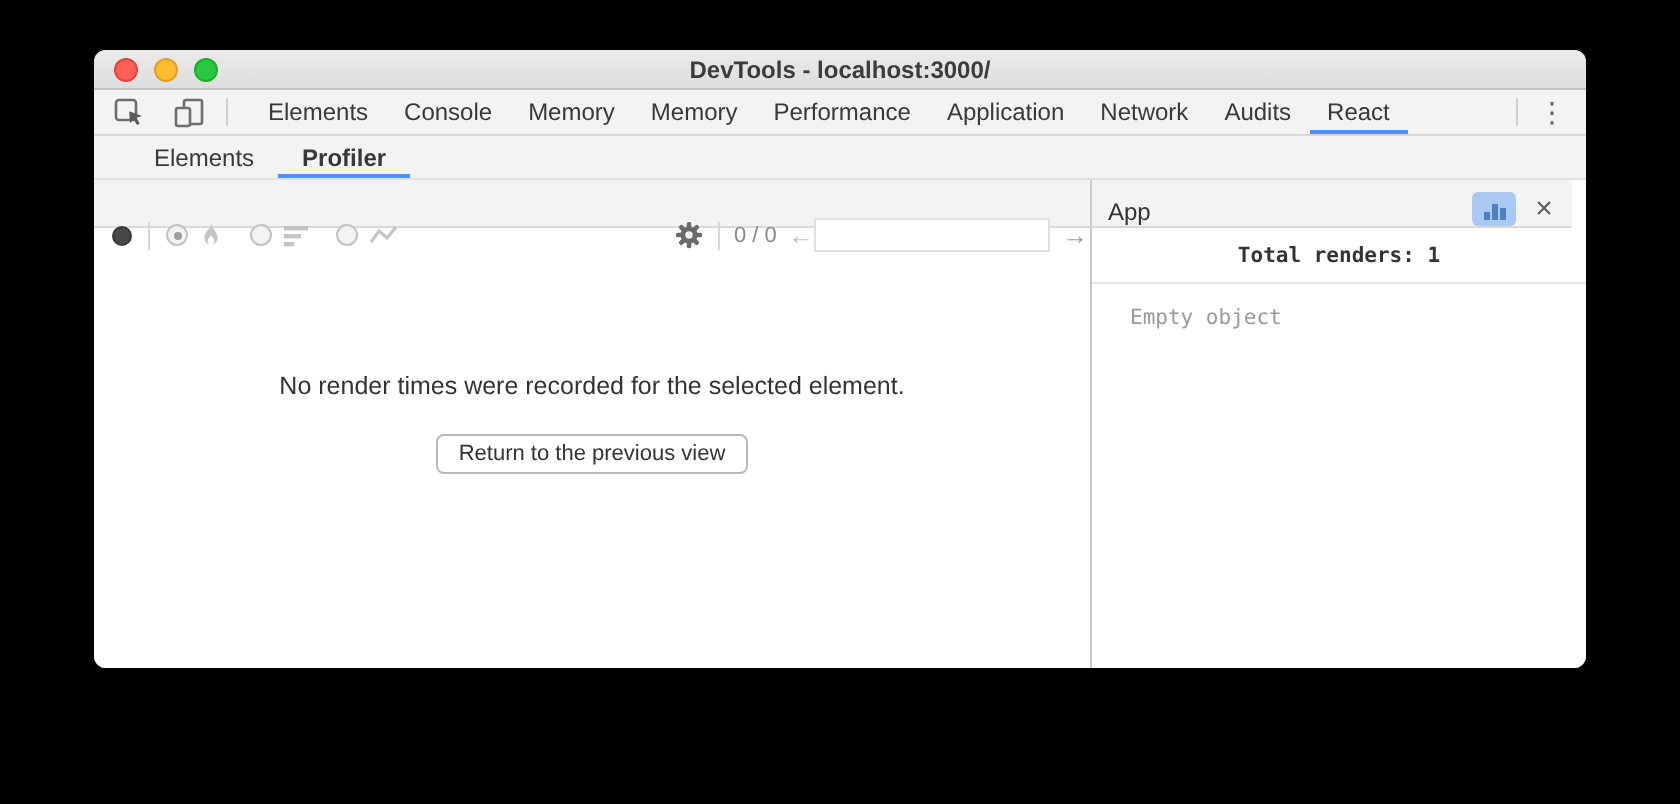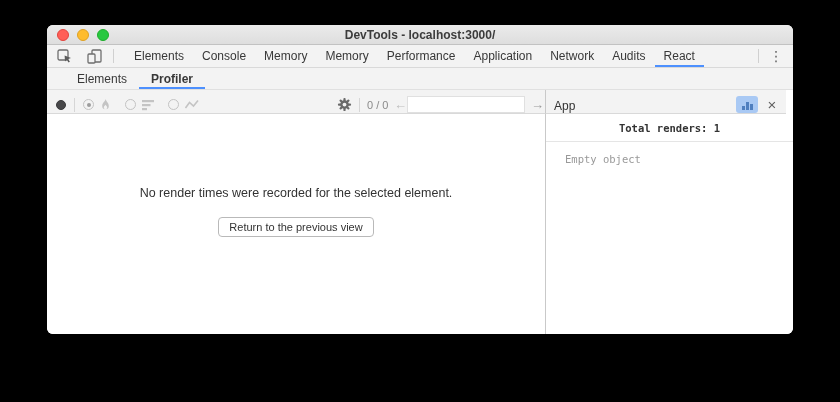--- a/index.html
+++ b/index.html
@@ -35,21 +35,21 @@
   
   .subtabbar { height:22px; background:#f3f3f3; border-bottom:1px solid #e0e0e0;
                display:flex; align-items:stretch; padding-left:18px; }
   .subtab { display:flex; align-items:center; padding:0 12px; font-size:12px; color:#383838; }
   .subtab.selected { box-shadow:inset 0 -2px 0 #4d90fe;font-weight:bold; }
 
   
   .toolrow { height:24px; display:flex; }
   .toolbar { position:relative; width:498px; height:100%; background:#f3f3f3;
              border-bottom:1px solid #d9d9d9; }
-  .toolbar .abs { position:absolute; top:3px; height:100%; display:flex; align-items:center; }
+  .toolbar .abs { position:absolute; top:16px; height:100%; display:flex; align-items:center; }
   .recdot { width:10px; height:10px; border-radius:50%; background:#48484a; border:1px solid #3a3a3c; }
   .radio { width:11px; height:11px; border-radius:50%; border:1px solid #c3c3c3; background:#f3f3f3;
            display:flex; align-items:center; justify-content:center; }
   .radio .dot { width:4px; height:4px; border-radius:50%; background:#9d9d9d; }
   .tsep { width:1px; height:14px; background:#d6d6d6; }
   .counter { font-size:11px; color:#8a8a8a; }
   .arrow { font-size:13px; color:#9a9a9a; }
   .arrow.lt { color:#bdbdbd; }
   .snapinput { width:118px; height:17px; border:1px solid #e0e0e0; background:#fff;
                font-size:11px; padding:0 4px; outline:none; }

